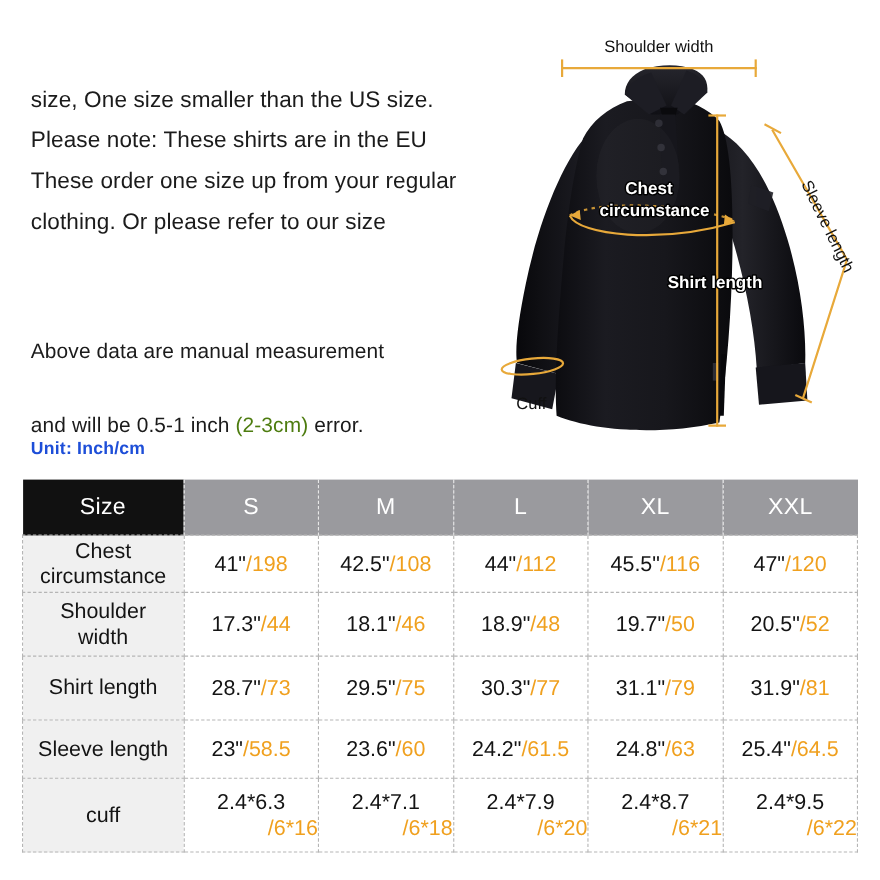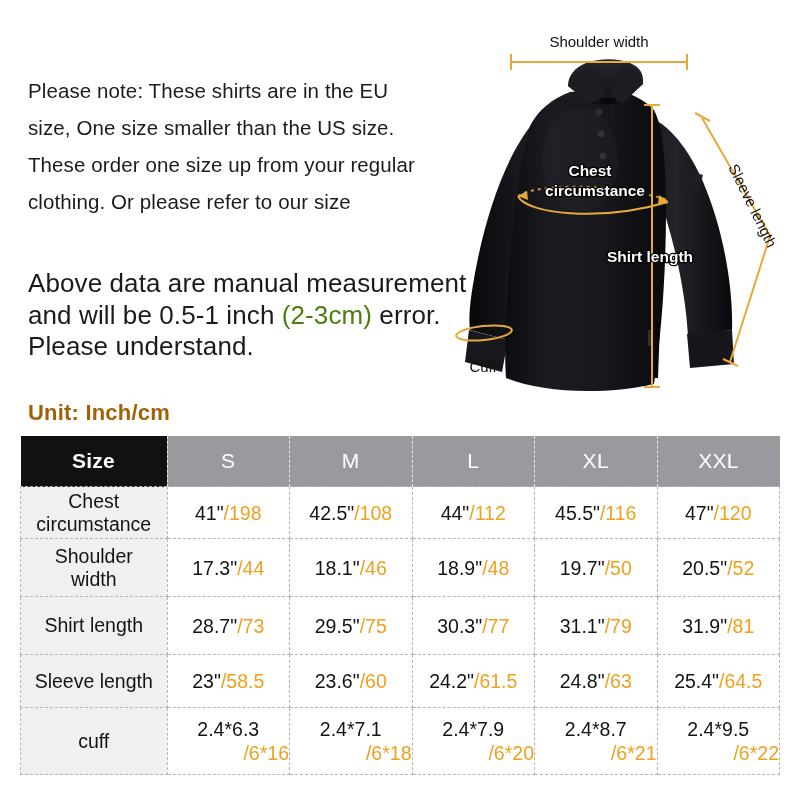--- a/index.html
+++ b/index.html
@@ -31,35 +31,36 @@
     letter-spacing: 0.1px;
   }
 
   #warn-block {
     position: absolute;
     left: 28px;
     top: 268px;
     width: 440px;
   }
   .warn-line {
-    font-size: 26px;
+    font-size: 19px;
     line-height: 31.5px;
     color: #1b1b1b;
     white-space: nowrap;
     letter-spacing: 0.1px;
+    margin-top: 36px;
   }
   .accent-orange { color: #4d7c0f; }
 
   #unit-label {
     position: absolute;
     left: 28px;
     top: 400px;
-    font-size: 22px;
+    font-size: 16px;
     font-weight: bold;
-    color: #a16207;
+    color: #1d4ed8;
     letter-spacing: 0.2px;
   }
 
   
   #shirt-figure {
     position: absolute;
     left: 440px;
     top: 0px;
     width: 360px;
     height: 425px;
@@ -97,21 +98,21 @@
   }
 
   
   .hdr-size {
     background: #111111;
     color: #ffffff;
     font-size: 21px;
     text-align: center;
     height: 50px;
     width: 146px;
-    font-weight: bold;
+    font-weight: normal;
     letter-spacing: 0.3px;
   }
   .hdr-sz {
     background: #9a9a9e;
     color: #ffffff;
     font-size: 21px;
     text-align: center;
     height: 50px;
     font-weight: normal;
     border-left: 1px dashed #e8e8e8;
@@ -152,22 +153,22 @@
   tr.row-cuff td { height: 66px; }
 
   .val-in { color: #141414; }
   .val-cm { color: #F0A01E; }
   .cuff-line2 { display: block; color: #F0A01E; line-height: 24px; text-align: right; }
 </style>
 </head>
 <body>
 
 <div id="note-block">
+  <div class="note-line">size, One size smaller than the US size.</div>
   <div class="note-line">Please note: These shirts are in the EU</div>
-  <div class="note-line">size, One size smaller than the US size.</div>
   <div class="note-line">These order one size up from your regular</div>
   <div class="note-line">clothing. Or please refer to our size</div>
 </div>
 
 <div id="warn-block">
   <div class="warn-line">Above data are manual measurement</div>
   <div class="warn-line"><span>and will be 0.5-1 inch </span><span class="accent-orange">(2-3cm)</span><span> error.</span></div>
   <div class="warn-line">Please understand.</div>
 </div>
 

